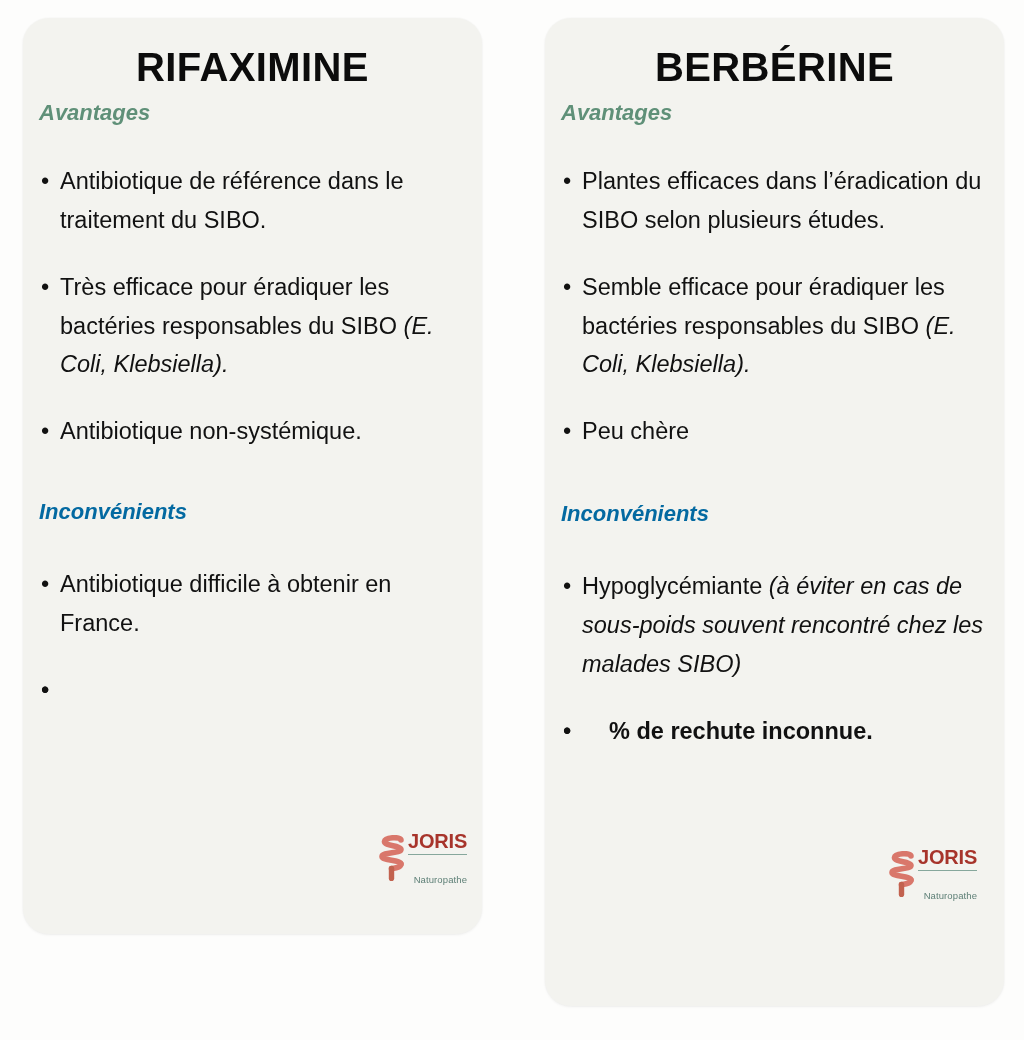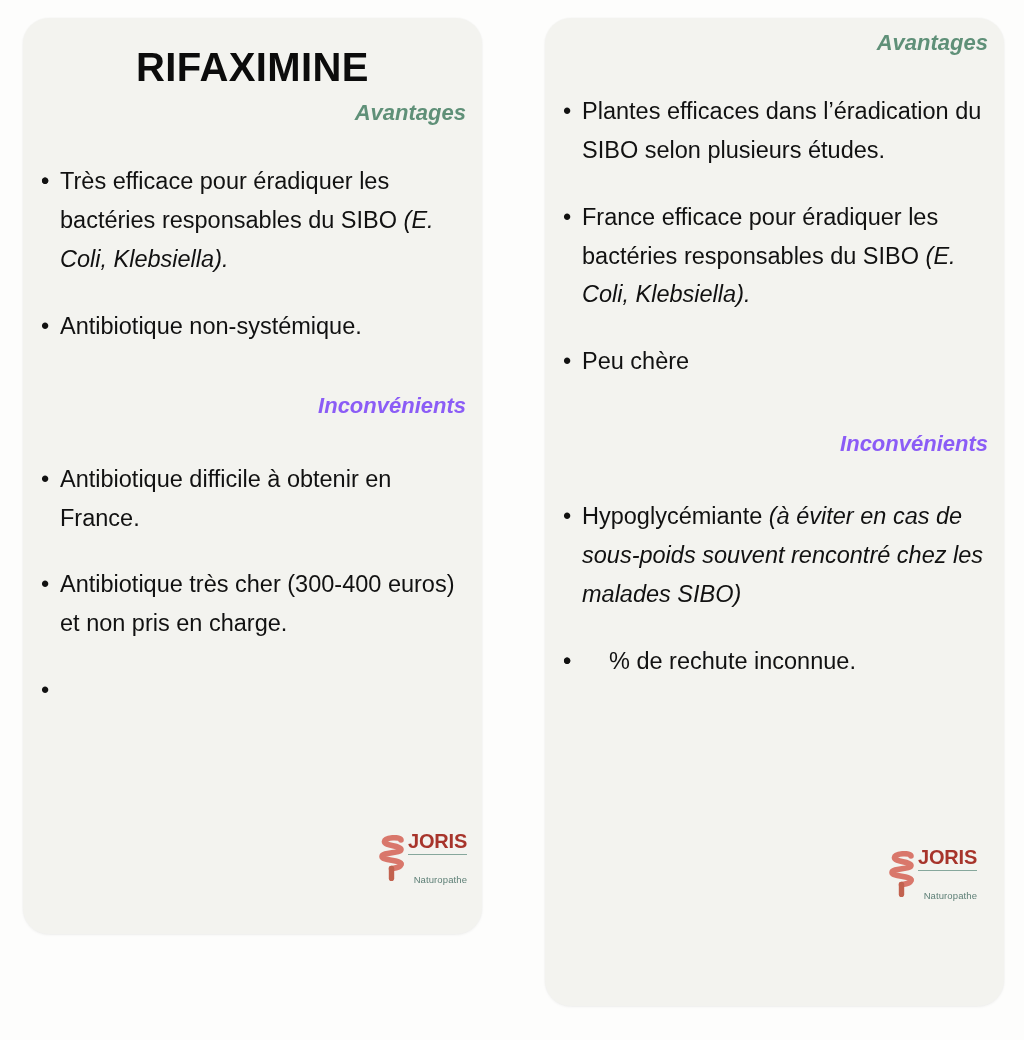--- a/index.html
+++ b/index.html
@@ -35,28 +35,28 @@
     text-align: center;
     font-size: 40px;
     font-weight: 700;
     letter-spacing: 0.4px;
     color: #0c0c0c;
     margin-top: 28px;
     line-height: 1.05;
   }
 
   .sec-head {
-    text-align: right;
+    text-align: left;
     font-size: 22px;
     font-weight: 700;
     font-style: italic;
     line-height: 1.2;
   }
   .sec-head.pro  { color: #5f9078; margin-top: 12px; }
-  .sec-head.con  { color: #8b5cf6; }
+  .sec-head.con  { color: #0369a1; }
 
   .card-left  .sec-head.con { margin-top: 48px; }
   .card-right .sec-head.con { margin-top: 50px; }
 
   .bullets {
     list-style: none;
     margin-top: 36px;
   }
   .card-right .bullets { margin-top: 36px; }
   .bullets.con-list { margin-top: 40px; }
@@ -74,21 +74,21 @@
   .bullets li .dot {
     position: absolute;
     left: 2px;
     top: 0;
     font-size: 23.5px;
     line-height: 1.65;
     color: #111111;
   }
   .bullets li .txt i { font-style: italic; }
 
-  .lead-space { padding-left: 27px; }
+  .lead-space { padding-left: 27px; font-weight: bold; }
 
   
   .logo {
     position: absolute;
     width: 108px;
     height: 48px;
     display: flex;
     align-items: center;
     gap: 1px;
   }
@@ -129,41 +129,41 @@
 
   <div class="card card-left">
 
     <div class="card-title">RIFAXIMINE</div>
 
     <div class="sec-head pro">Avantages</div>
 
     <ul class="bullets pro-list">
       <li>
         <span class="dot">•</span>
+        <span class="txt">Antibiotique de référence dans le traitement du SIBO.</span>
       </li>
       <li>
         <span class="dot">•</span>
         <span class="txt"><span>Très efficace pour éradiquer les bactéries responsables du SIBO </span><i>(E. Coli, Klebsiella).</i></span>
       </li>
       <li>
         <span class="dot">•</span>
         <span class="txt">Antibiotique non-systémique.</span>
       </li>
     </ul>
 
     <div class="sec-head con">Inconvénients</div>
 
     <ul class="bullets con-list">
       <li>
         <span class="dot">•</span>
         <span class="txt">Antibiotique difficile à obtenir en France.</span>
       </li>
       <li>
         <span class="dot">•</span>
-        <span class="txt">Antibiotique très cher (300-400 euros) et non pris en charge.</span>
       </li>
       <li>
         <span class="dot">•</span>
       </li>
     </ul>
 
     <div class="logo logo-left">
       <span>
         <svg width="34" height="46" viewBox="0 0 34 46" aria-hidden="true">
           <g fill="none" stroke="#d9776b" stroke-width="5.6" stroke-linecap="round">
@@ -176,31 +176,32 @@
       <span class="logo-text">
         <span class="logo-name">JORIS</span>
         <span class="logo-sub">Naturopathe</span>
       </span>
     </div>
 
   </div>
 
   <div class="card card-right">
 
+    <div class="card-title">BERBÉRINE</div>
 
     <div class="sec-head pro">Avantages</div>
 
     <ul class="bullets pro-list">
       <li>
         <span class="dot">•</span>
         <span class="txt">Plantes efficaces dans l’éradication du SIBO selon plusieurs études.</span>
       </li>
       <li>
         <span class="dot">•</span>
-        <span class="txt"><span>France efficace pour éradiquer les bactéries responsables du SIBO </span><i>(E. Coli, Klebsiella).</i></span>
+        <span class="txt"><span>Semble efficace pour éradiquer les bactéries responsables du SIBO </span><i>(E. Coli, Klebsiella).</i></span>
       </li>
       <li>
         <span class="dot">•</span>
         <span class="txt">Peu chère</span>
       </li>
     </ul>
 
     <div class="sec-head con">Inconvénients</div>
 
     <ul class="bullets con-list">

